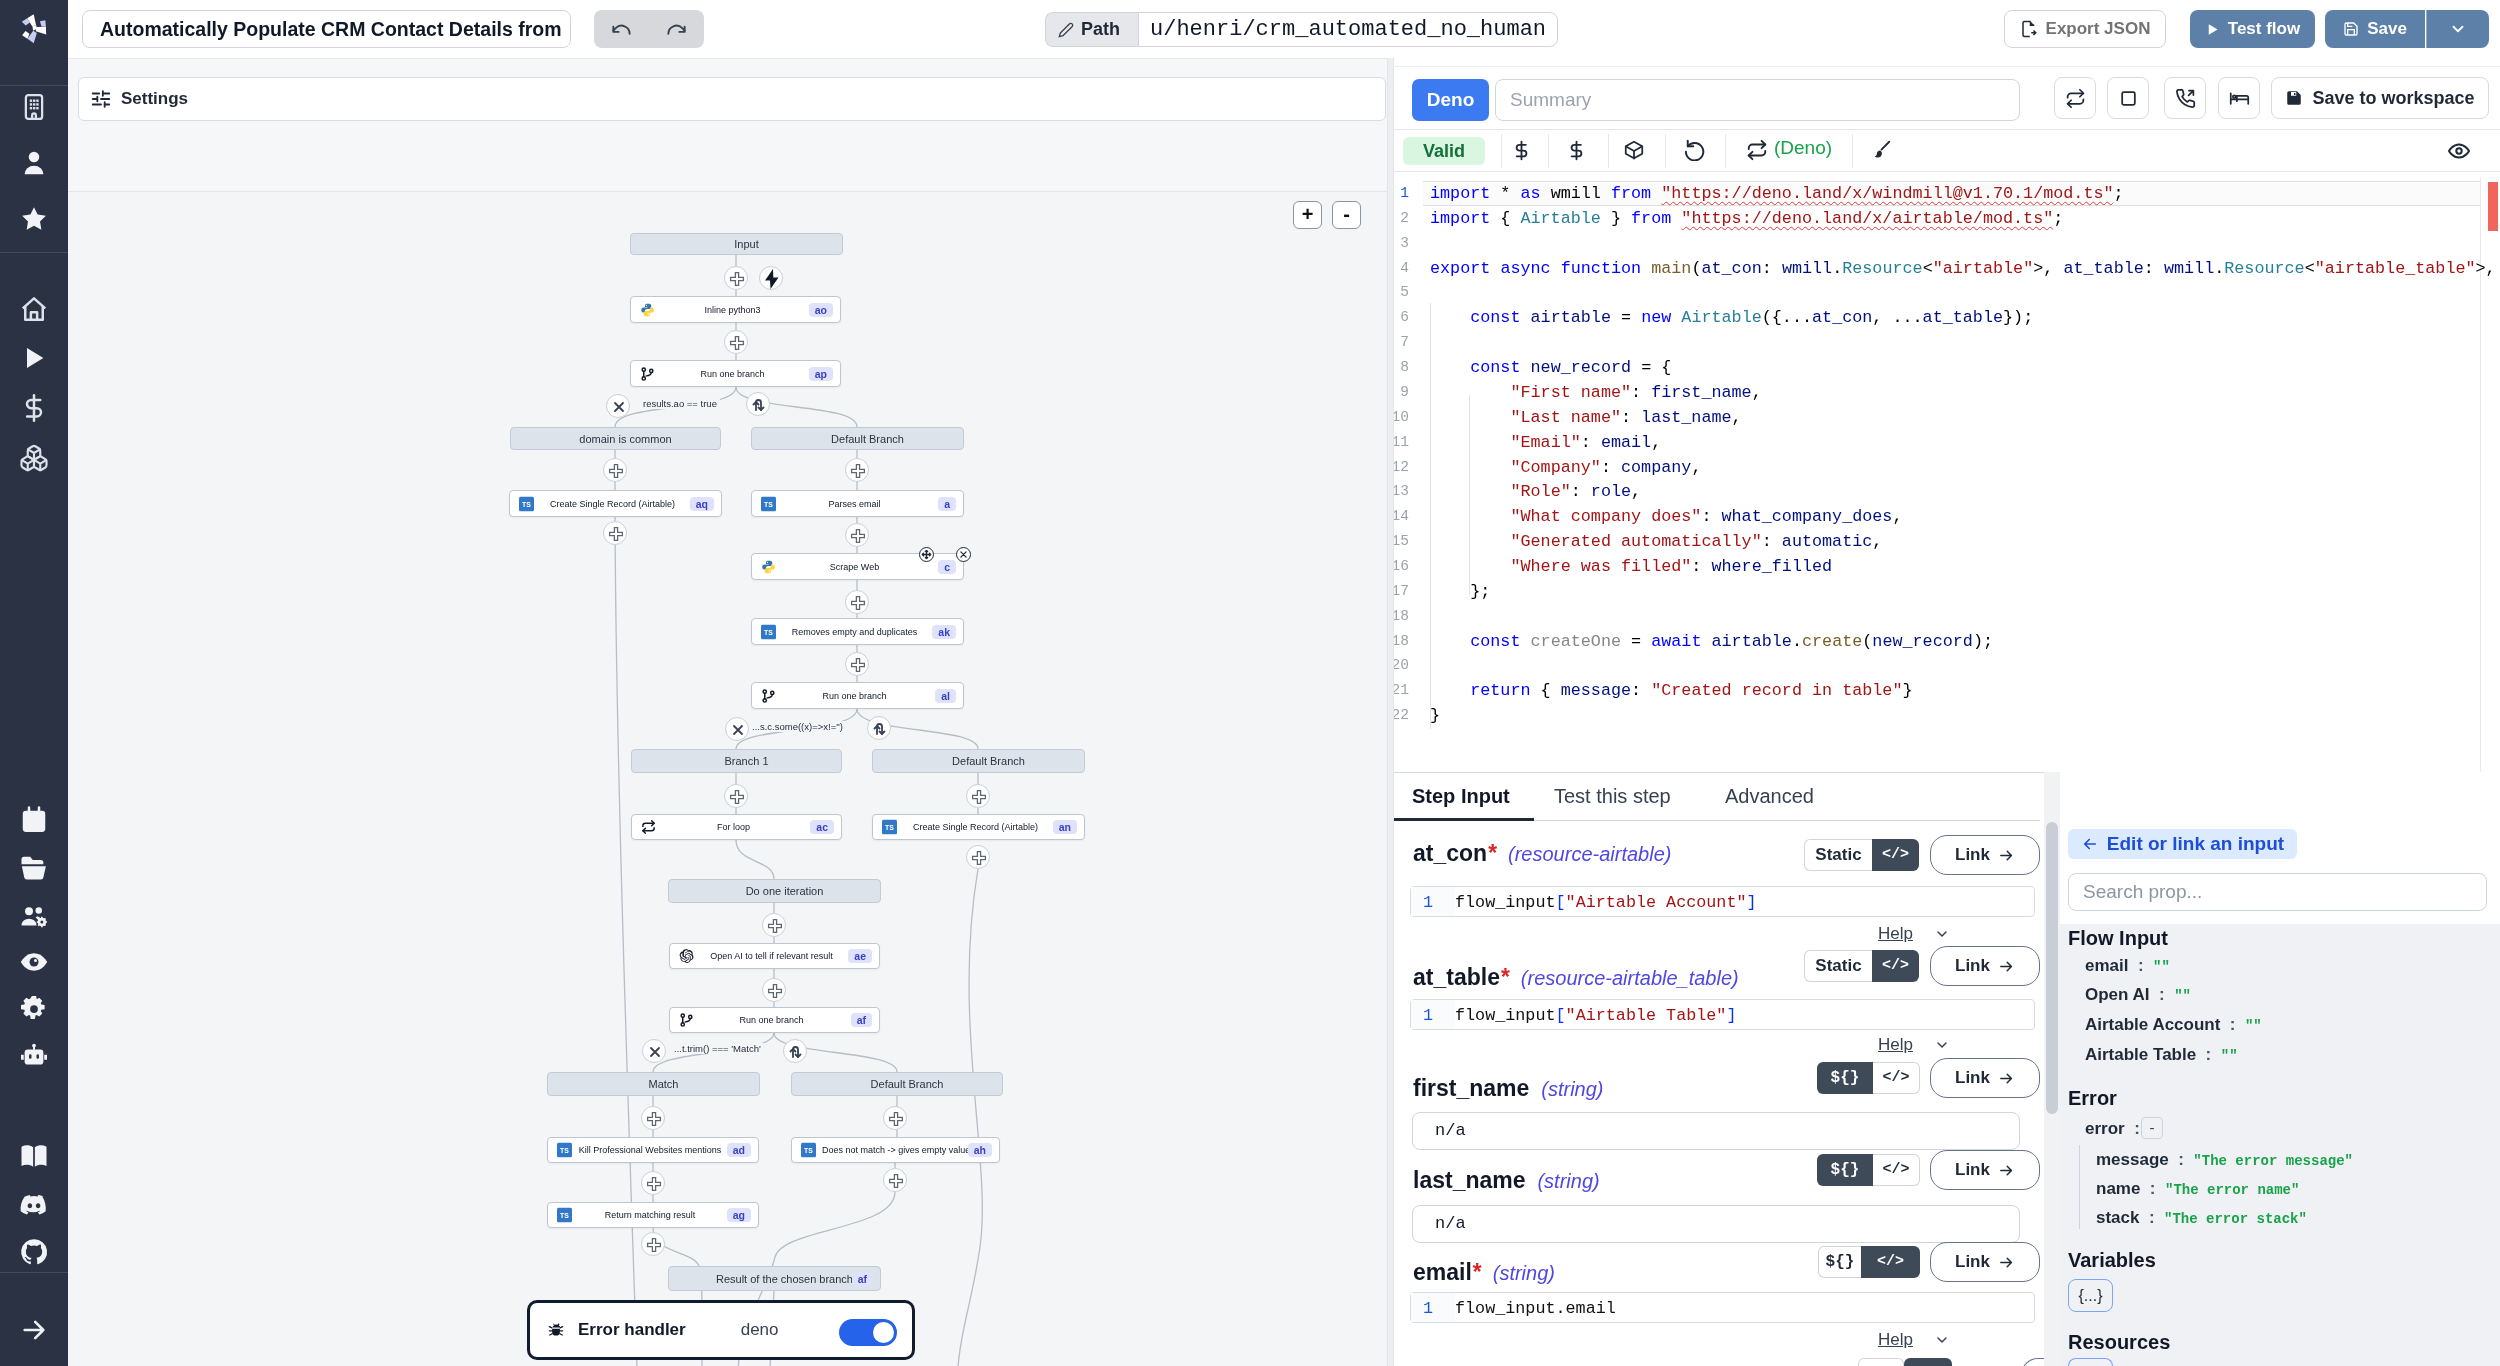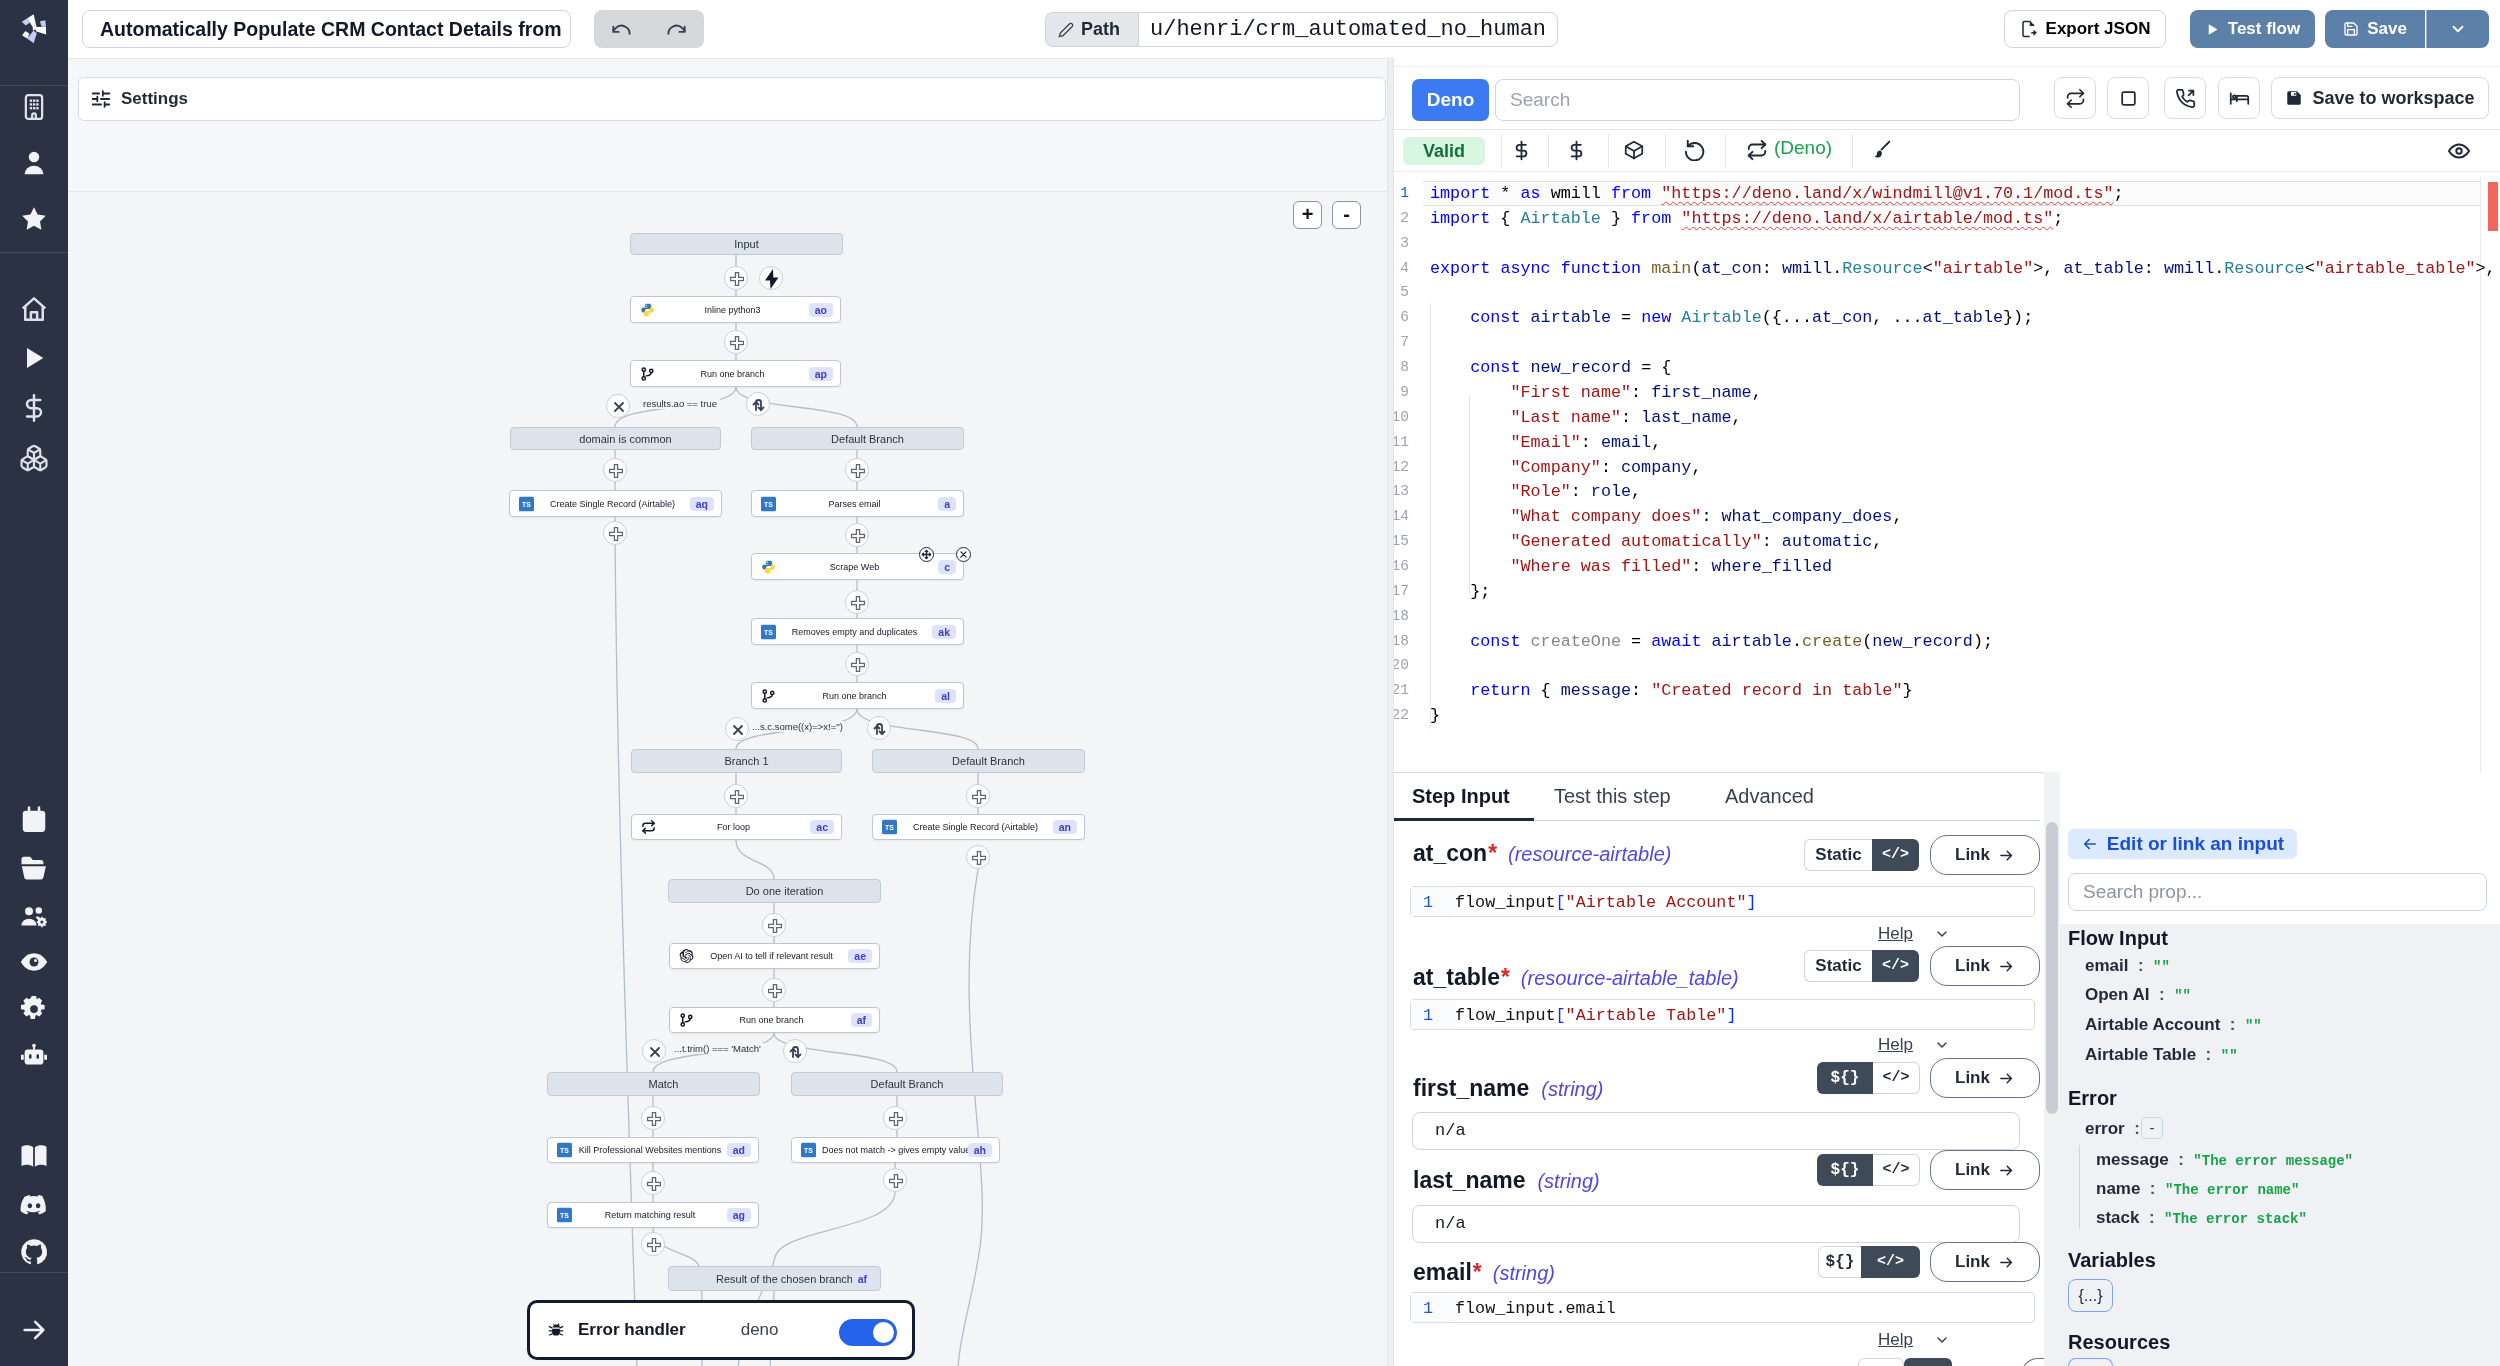--- a/index.html
+++ b/index.html
@@ -13,21 +13,21 @@
 #sidebar svg { position:absolute; left:50%; transform:translateX(-50%); }
 .sep { position:absolute; left:0; width:68px; height:1px; background:rgba(255,255,255,0.12); }
 
 
 #topbar { position:absolute; left:68px; top:0; width:2432px; height:58px; background:#fff; }
 #titleinput { position:absolute; left:14px; top:10px; width:489px; height:38px; border:1px solid #d1d5db; border-radius:8px; background:#fff; font-weight:bold; font-size:19.5px; color:#111827; line-height:36px; padding-left:17px; white-space:nowrap; overflow:hidden;}
 #undoredo { position:absolute; left:526px; top:10px; width:110px; height:38px; background:#d6d8db; border-radius:8px; display:flex; align-items:center; justify-content:space-around; }
 #pathpill { position:absolute; left:977px; top:12px; width:93px; height:35px; background:#e5e7eb; border:1px solid #d1d5db; border-right:none; border-radius:8px 0 0 8px; display:flex; align-items:center; gap:7px; padding-left:12px; font-weight:bold; font-size:18px; color:#1f2937; }
 #pathinput { position:absolute; left:1070px; top:12px; width:420px; height:35px; background:#fff; border:1px solid #d1d5db; border-radius:0 8px 8px 0; font-family:"Liberation Mono",monospace; font-size:22px; color:#111827; line-height:33px; padding-left:11px; }
 .btn { position:absolute; top:10px; height:38px; border-radius:8px; display:flex; align-items:center; justify-content:center; gap:8px; font-weight:bold; font-size:17px; }
-.btn.white { background:#fff; border:1px solid #d1d5db; color:#000000; }
+.btn.white { background:#fff; border:1px solid #d1d5db; color:#737373; }
 .btn.blue { background:#5d80a8; color:#fff; border:none; }
 
 
 #flowpanel { position:absolute; left:68px; top:58px; width:1319px; height:1308px; background:#f6f7f9; border-top:1px solid #e5e7eb; }
 .fbar { position:absolute; left:10px; width:1308px; height:44px; background:#fff; border:1px solid #d9dde2; border-radius:6px; display:flex; align-items:center; gap:9px; padding-left:11px; font-weight:bold; font-size:17px; color:#1f2937; }
 #canvas { position:absolute; left:0px; top:132px; width:1319px; height:1176px; background:#f4f5f7; border-top:1px solid #e4e7ea; overflow:hidden; }
 
 .gnode { position:absolute; background:#dde3ea; border:1px solid #c2cbd5; border-radius:4px; font-size:11px; color:#2a3441; display:flex; align-items:center; justify-content:center;padding-left:20px; }
 .wnode { position:absolute; background:#fff; border:1px solid #bec7d1; border-radius:4px; display:flex; align-items:center; font-size:9px; color:#111827; box-shadow:0 1px 2px rgba(0,0,0,0.05); }
 .wnode .lbl { position:absolute; left:30px; right:36px; text-align:center; white-space:nowrap; }
@@ -471,21 +471,21 @@
             <span style="position:absolute;right:3px;top:3px;width:21px;height:21px;background:#fff;border-radius:50%;"></span>
           </span>
 </div>
 
 </div>
   </div>
   <div id="rdivider"></div>
   <div id="rpanel">
 <div class="abs" style="left:0;top:8px;width:1106px;height:64px;border-top:1px solid #eceff2;border-bottom:1px solid #e5e7eb;">
 <div class="abs" style="left:18px;top:12px;width:77px;height:42px;background:#3b7af0;border-radius:7px;color:#fff;font-weight:bold;font-size:19px;text-align:center;line-height:42px;">Deno</div>
-<div class="abs" style="left:101px;top:12px;width:525px;height:42px;border:1px solid #d1d5db;border-radius:8px;color:#9ca3af;font-size:19px;line-height:40px;padding-left:14px;">Search</div>
+<div class="abs" style="left:101px;top:12px;width:525px;height:42px;border:1px solid #d1d5db;border-radius:8px;color:#9ca3af;font-size:19px;line-height:40px;padding-left:14px;">Summary</div>
 <div style="position:absolute;top:10px;width:42px;height:42px;border:1px solid #d8dce1;border-radius:8px;display:flex;align-items:center;justify-content:center;left:660px;">
           <svg width="21" height="21" viewBox="0 0 24 24" fill="none" stroke="#1f2937" stroke-width="2" stroke-linecap="round" stroke-linejoin="round">
             <path d="m17 2 4 4-4 4"></path>
             <path d="M3 11v-1a4 4 0 0 1 4-4h14"></path>
             <path d="m7 22-4-4 4-4"></path>
             <path d="M21 13v1a4 4 0 0 1-4 4H3"></path>
           </svg>
         </div>
 <div style="position:absolute;top:10px;width:42px;height:42px;border:1px solid #d8dce1;border-radius:8px;display:flex;align-items:center;justify-content:center;left:713px;">
           <svg width="19" height="19" viewBox="0 0 24 24" fill="none" stroke="#1f2937" stroke-width="2.2">

